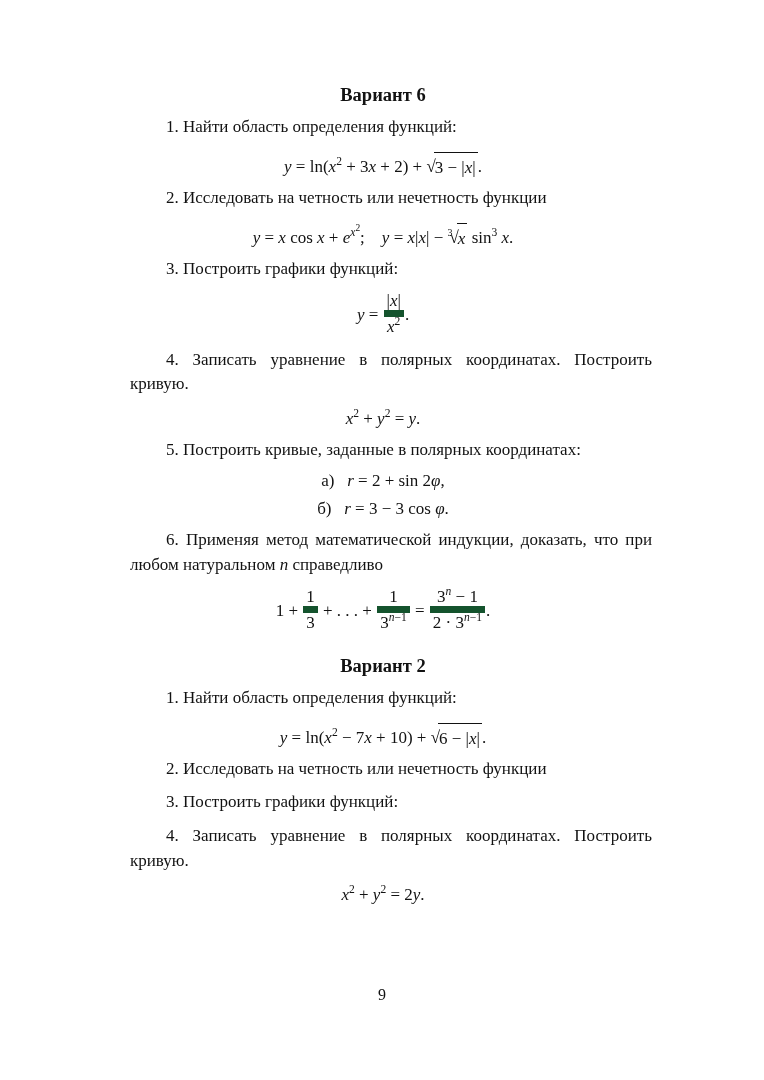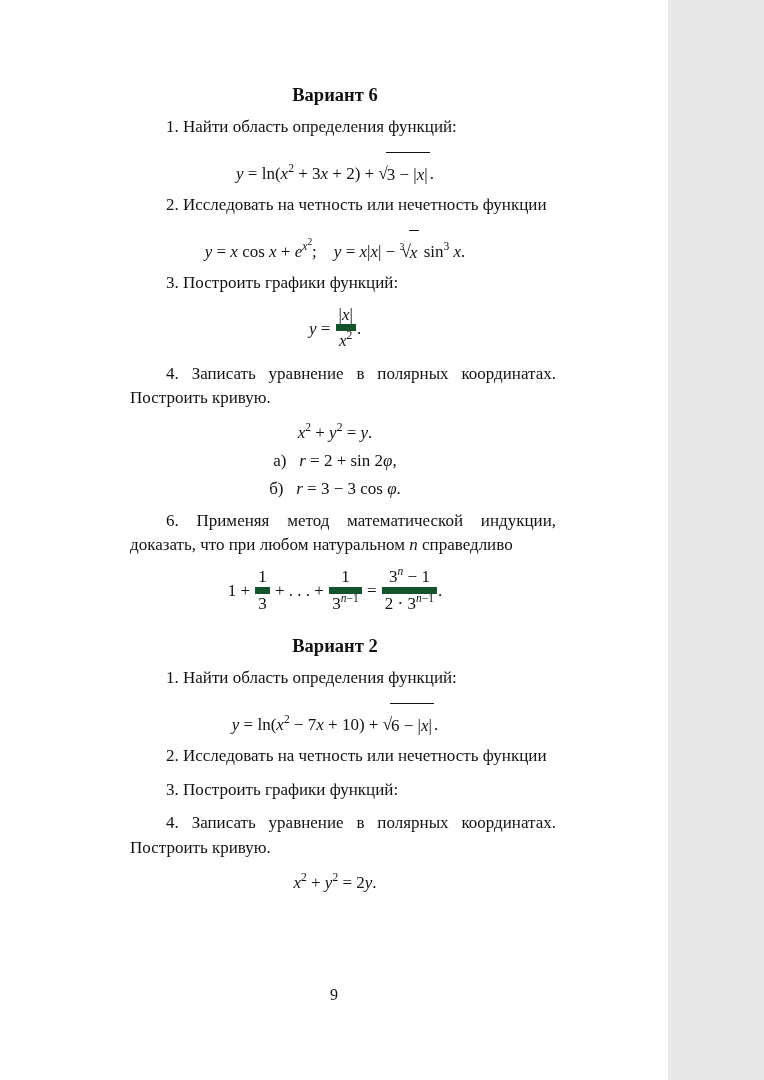--- a/index.html
+++ b/index.html
@@ -1,17 +1,17 @@
 <!DOCTYPE html>
 <html><head>
 <meta charset="utf-8">
 <style>
   html, body { margin: 0; padding: 0; background: #e8e8e8; }
   .page {
-    width: 668px;
+    width: 764px;
     height: 1080px;
     background: #ffffff;
     color: #121212;
     font-family: "Liberation Serif", "DejaVu Serif", serif;
     font-size: 17px;
     position: relative;
     box-sizing: border-box;
     padding: 84px 112px 0 114px;
     overflow: hidden;
   }
@@ -44,21 +44,21 @@
     vertical-align: middle;
     text-align: center;
     margin: 0 1px;
     transform: translateY(-2px);
   }
   .frac .num, .frac .den { display: block; padding: 0 3px; line-height: 1.15; }
   .frac .den { border-top: 7px solid #14532d; }
   .rad {
     display: inline-block;
     border-top: 1px solid #121212;
-    padding: 13px 2px 0 1px;
+    padding: 6px 2px 0 1px;
     margin-left: -2px;
     line-height: 1.1;
     transform: translateY(1px);
   }
   .rootidx {
     font-size: 10px;
     vertical-align: 7px;
     margin-right: -3px;
   }
   .page-number {
@@ -83,20 +83,21 @@
 
     <p class="problem"><span>2.</span> <span>Исследовать на четность или нечетность функции</span></p>
     <div class="formula"><i>y</i> = <i>x</i> cos <i>x</i> + <i>e</i><sup><i>x</i><sup>2</sup></sup>;&nbsp;&nbsp;&nbsp; <i>y</i> = <i>x</i>|<i>x</i>| − <span class="root"><sup class="rootidx">3</sup>√<span class="rad"><i>x</i></span></span> sin<sup>3</sup> <i>x</i>.</div>
 
     <p class="problem"><span>3.</span> <span>Построить графики функций:</span></p>
     <div class="formula"><i>y</i> = <span class="frac"><span class="num">|<i>x</i>|</span><span class="den"><i>x</i><sup>2</sup></span></span>.</div>
 
     <p class="problem"><span>4.</span> <span>Записать уравнение в полярных координатах. Построить кривую.</span></p>
     <div class="formula"><i>x</i><sup>2</sup> + <i>y</i><sup>2</sup> = <i>y</i>.</div>
 
+    <p class="problem"><span>5.</span> <span>Построить кривые, заданные в полярных координатах:</span></p>
     <div class="formula tight">а)&nbsp;&nbsp; <i>r</i> = 2 + sin 2<i>φ</i>,</div>
     <div class="formula tight">б)&nbsp;&nbsp; <i>r</i> = 3 − 3 cos <i>φ</i>.</div>
 
     <p class="problem"><span>6.</span> <span>Применяя метод математической индукции, доказать, что при любом натуральном <i>n</i> справедливо</span></p>
     <div class="formula">1 + <span class="frac"><span class="num">1</span><span class="den">3</span></span> + . . . + <span class="frac"><span class="num">1</span><span class="den">3<sup><i>n</i>−1</sup></span></span> = <span class="frac"><span class="num">3<sup><i>n</i></sup> − 1</span><span class="den">2 · 3<sup><i>n</i>−1</sup></span></span>.</div>
   </section>
 
   <section>
     <h2 class="vtitle second">Вариант 2</h2>
 

